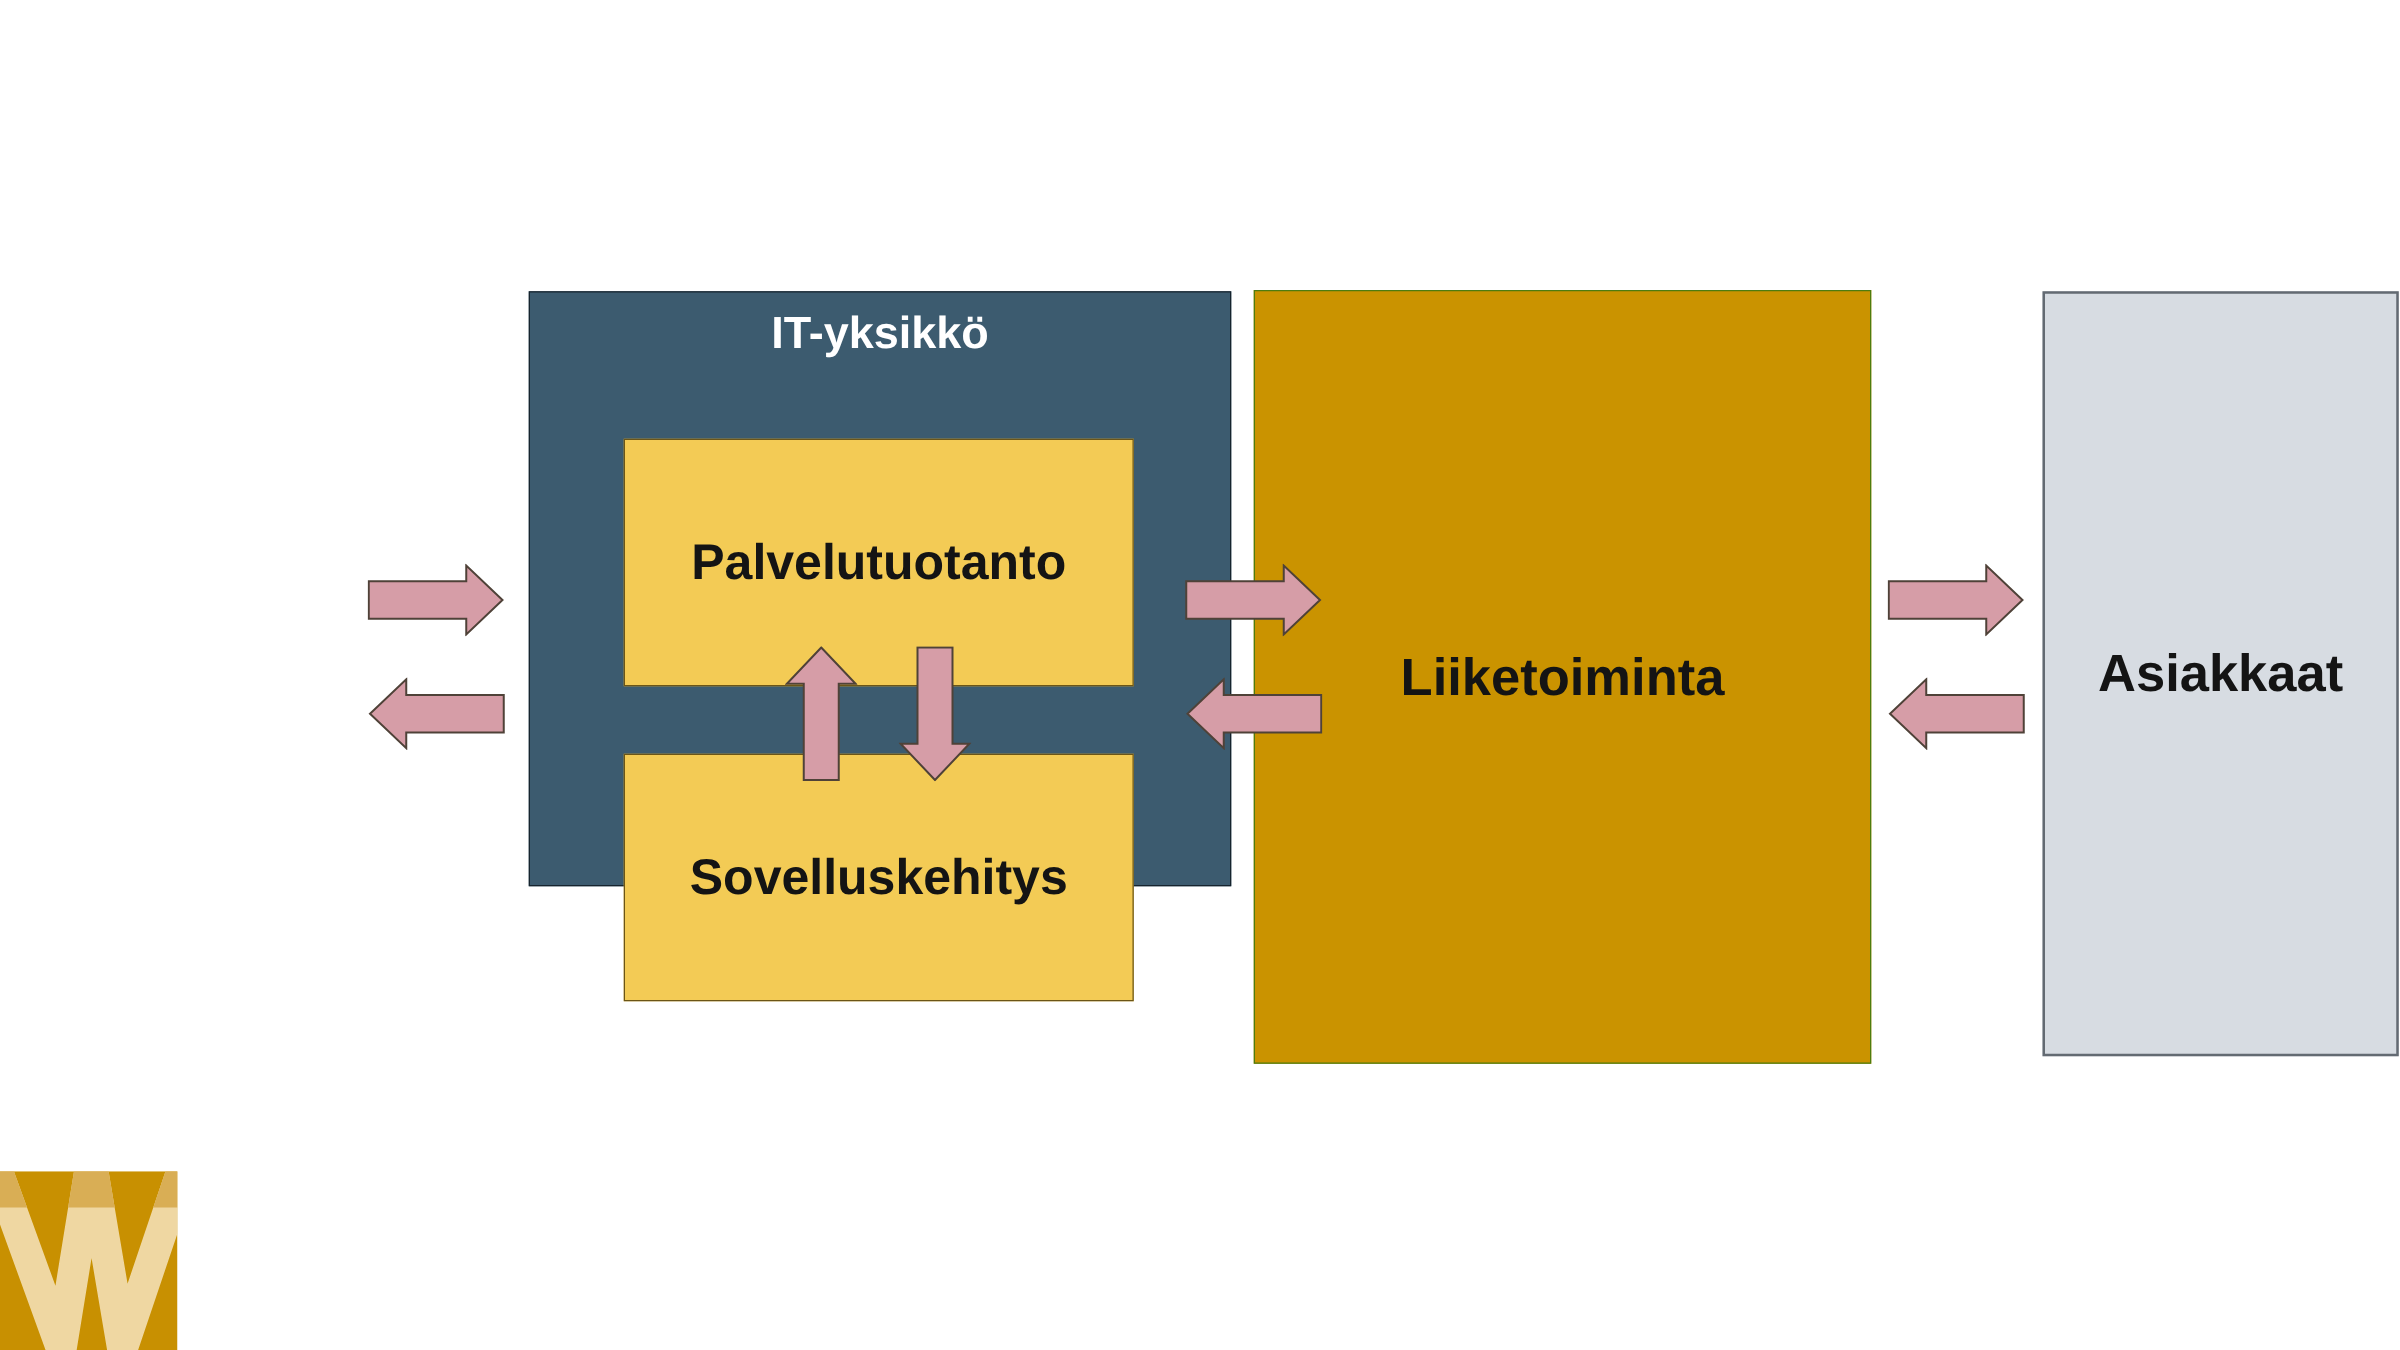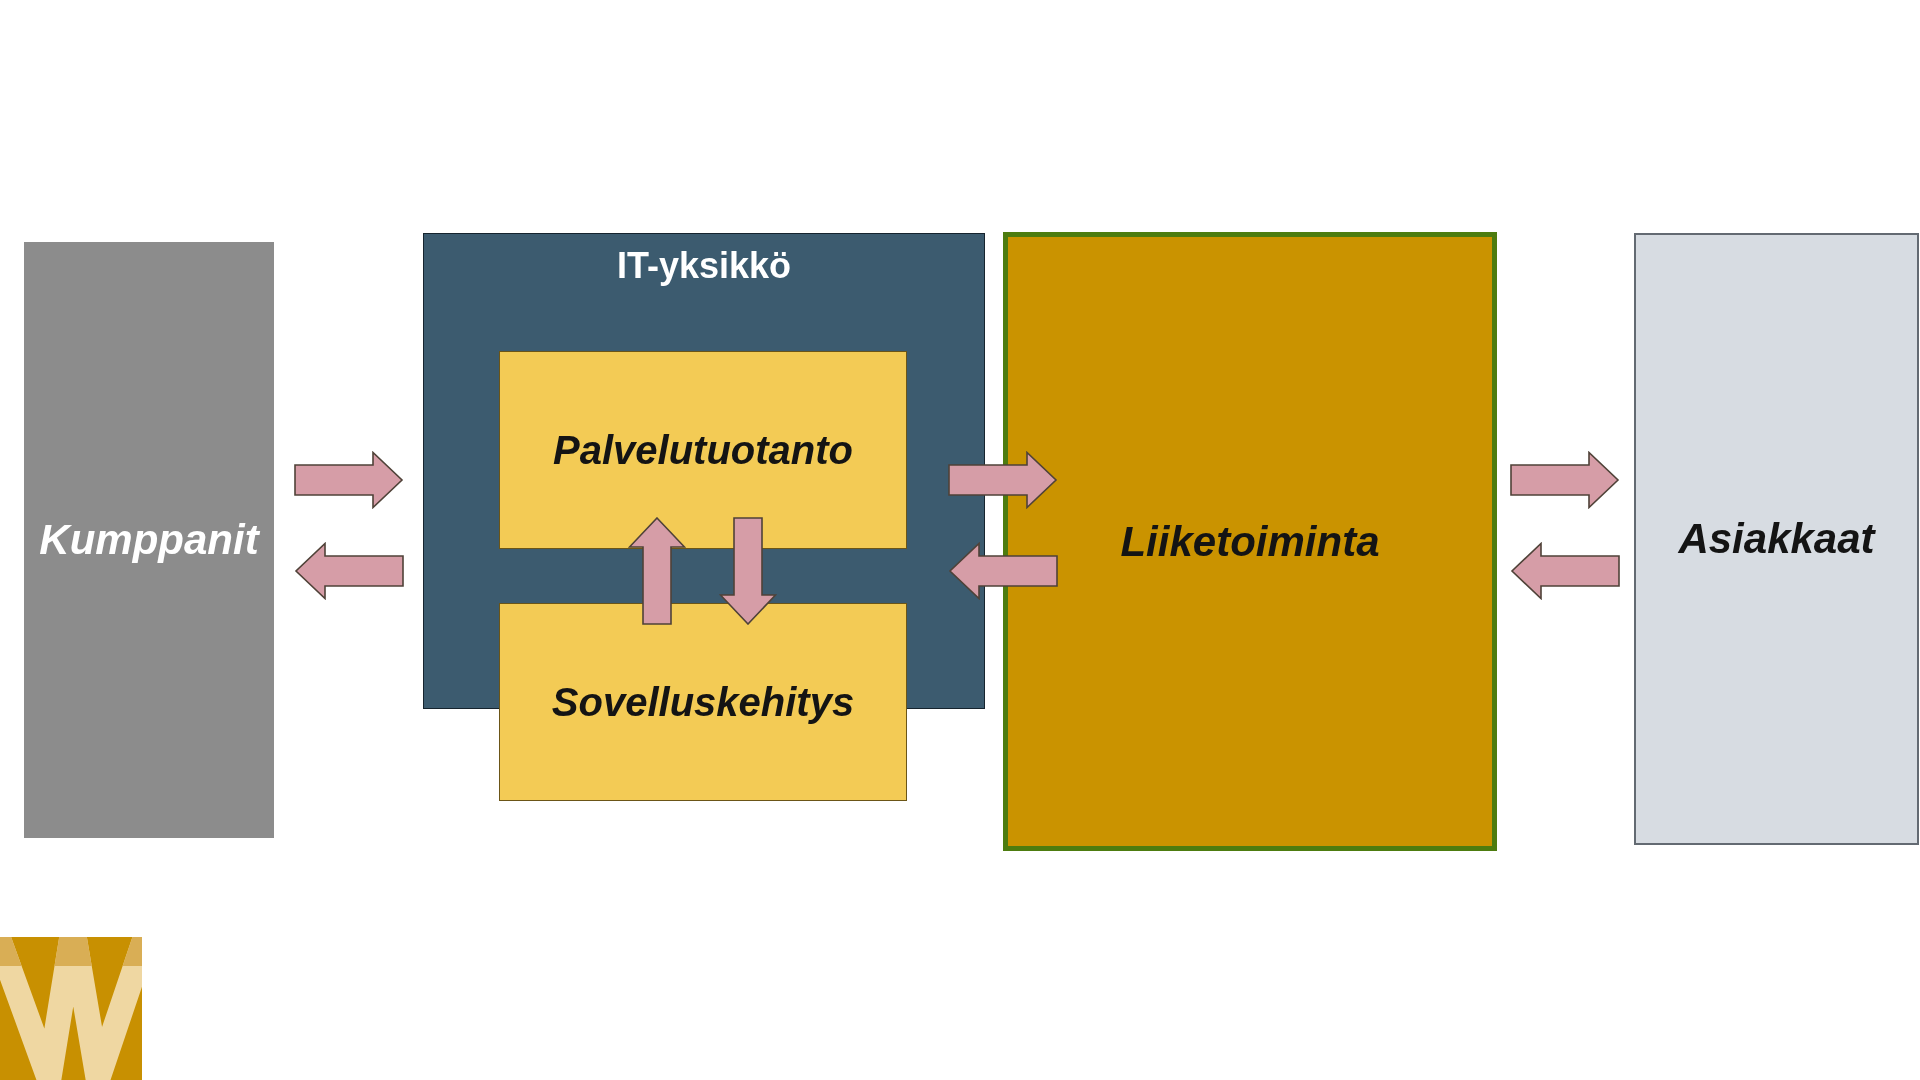--- a/index.html
+++ b/index.html
@@ -17,21 +17,21 @@
   }
   .box {
     position: absolute;
     display: flex;
     align-items: center;
     justify-content: center;
     box-sizing: border-box;
     text-align: center;
     font-weight: 700;
   }
-  .label { font-weight: 700; font-style: italic; }
+  .label { font-weight: 700; }
 
   
   #kumppanit {
     left: 24px; top: 242px; width: 250px; height: 596px;
     background: #8C8C8C;
     color: #ffffff;
     font-size: 42px;
   }
 
   
@@ -62,21 +62,21 @@
     font-weight: 700;
     box-sizing: border-box;
   }
   #palvelutuotanto { top: 117px; }
   #sovelluskehitys { top: 369px; }
 
   
   #liiketoiminta {
     left: 1003px; top: 232px; width: 494px; height: 619px;
     background: #CA9300;
-    border: 5px solid #4d7c0f;
+    border: 1px solid #4d7c0f;
     color: #141414;
     font-size: 42px;
   }
 
   
   #asiakkaat {
     left: 1634px; top: 233px; width: 285px; height: 612px;
     background: #D7DCE2;
     border: 2px solid #636a72;
     color: #141414;
@@ -96,23 +96,20 @@
     width: 142px; height: 143px;
   }
   .logo-w-main { stroke: #EFD7A2; stroke-width: 25; fill: none; stroke-miterlimit: 12; }
   .logo-w-band { stroke: #D9AE55; stroke-width: 25; fill: none; stroke-miterlimit: 12; }
 </style>
 </head>
 <body>
 
 <div id="canvas">
 
-  <div id="kumppanit" class="box">
-    <span class="label">Kumppanit</span>
-  </div>
 
   <div id="it-box" class="box">
     <div id="it-title">IT-yksikkö</div>
 
     <div id="palvelutuotanto" class="inner-box">
       <span class="label">Palvelutuotanto</span>
     </div>
 
     <div id="sovelluskehitys" class="inner-box">
       <span class="label">Sovelluskehitys</span>

